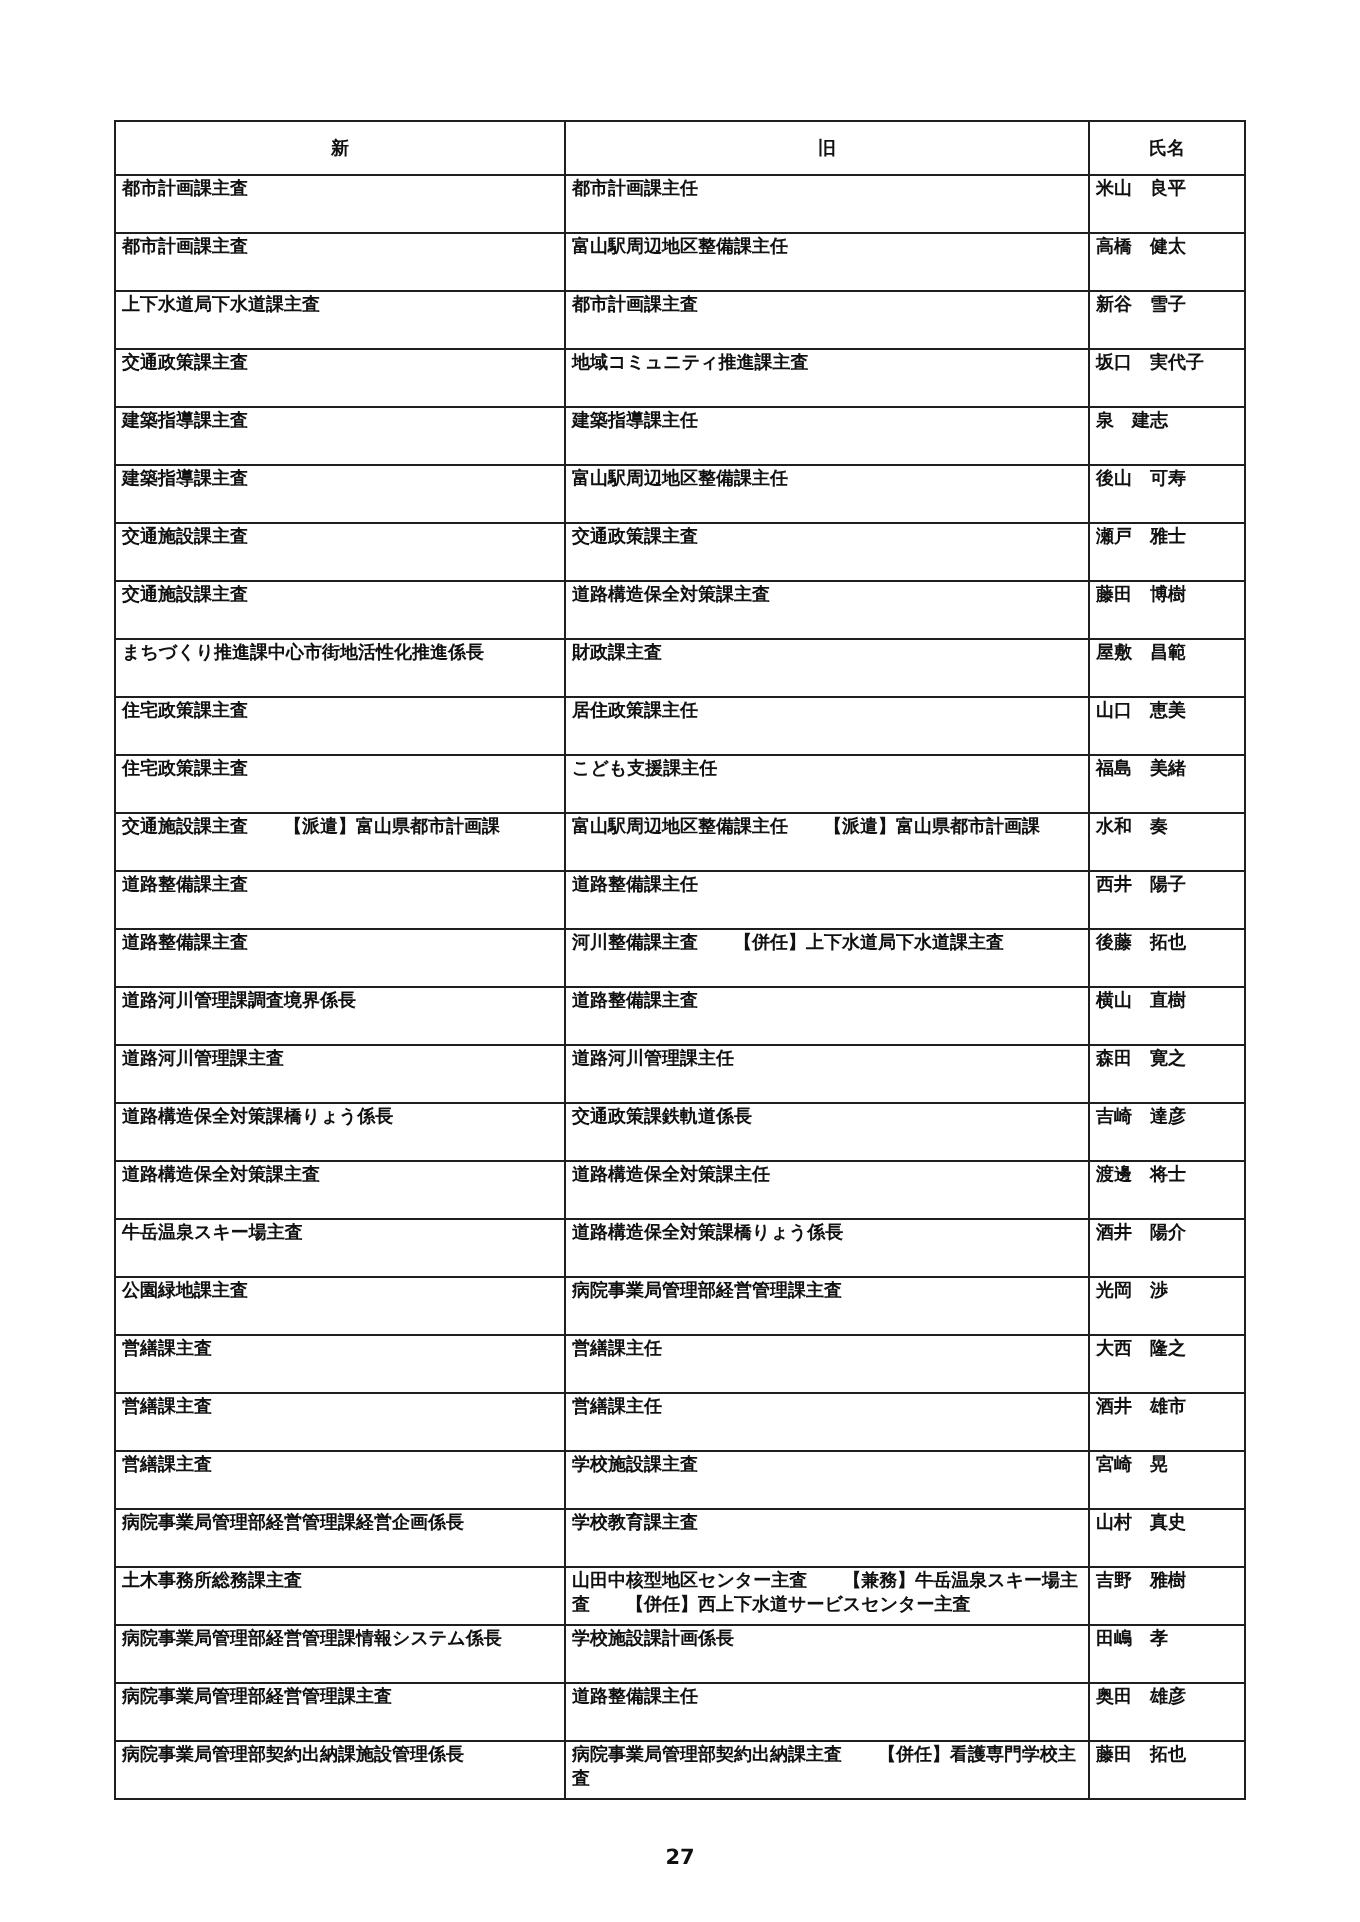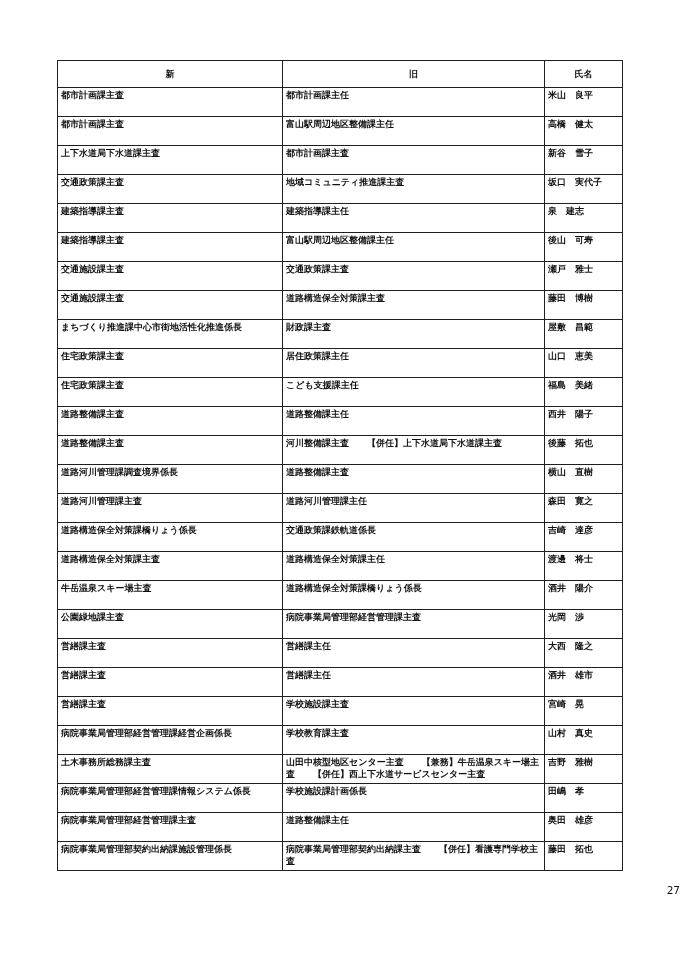--- a/index.html
+++ b/index.html
@@ -47,24 +47,24 @@
     padding: 2px 3px 0 3px;
     vertical-align: top;
     text-align: left;
     line-height: 11.5px;
     word-break: normal;
   }
   .page-number {
     position: absolute;
     left: 0;
     right: 0;
-    top: 884px;
-    text-align: right;
+    top: 923px;
+    text-align: center;
     font-size: 10.5px;
-    font-weight: normal;
+    font-weight: bold;
     color: #111111;
   }
 </style>
 </head>
 <body>
 
 <div class="page">
 
   <table class="personnel">
     <colgroup>
@@ -129,20 +129,25 @@
           <td>住宅政策課主査</td>
           <td>居住政策課主任</td>
           <td>山口　恵美</td>
         </tr>
         <tr>
           <td>住宅政策課主査</td>
           <td>こども支援課主任</td>
           <td>福島　美緒</td>
         </tr>
         <tr>
+          <td>交通施設課主査　　【派遣】富山県都市計画課</td>
+          <td>富山駅周辺地区整備課主任　　【派遣】富山県都市計画課</td>
+          <td>水和　奏</td>
+        </tr>
+        <tr>
           <td>道路整備課主査</td>
           <td>道路整備課主任</td>
           <td>西井　陽子</td>
         </tr>
         <tr>
           <td>道路整備課主査</td>
           <td>河川整備課主査　　【併任】上下水道局下水道課主査</td>
           <td>後藤　拓也</td>
         </tr>
         <tr>

